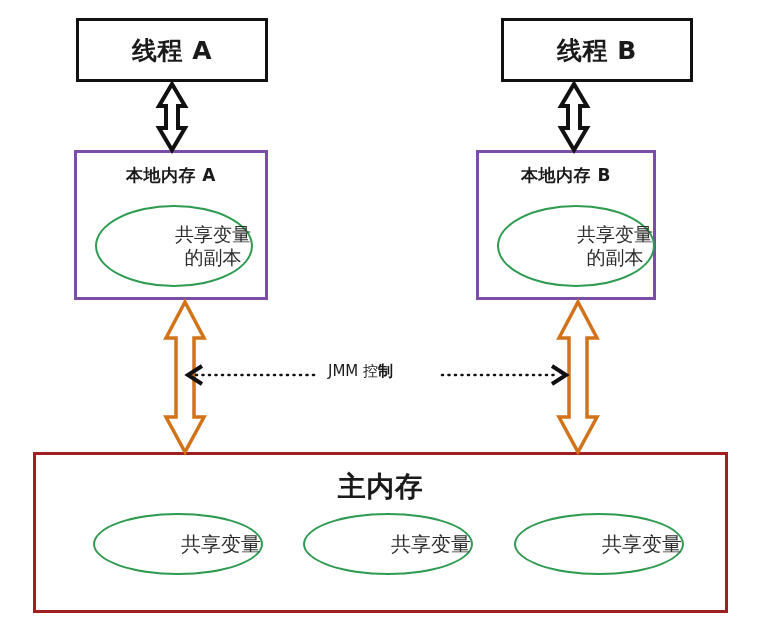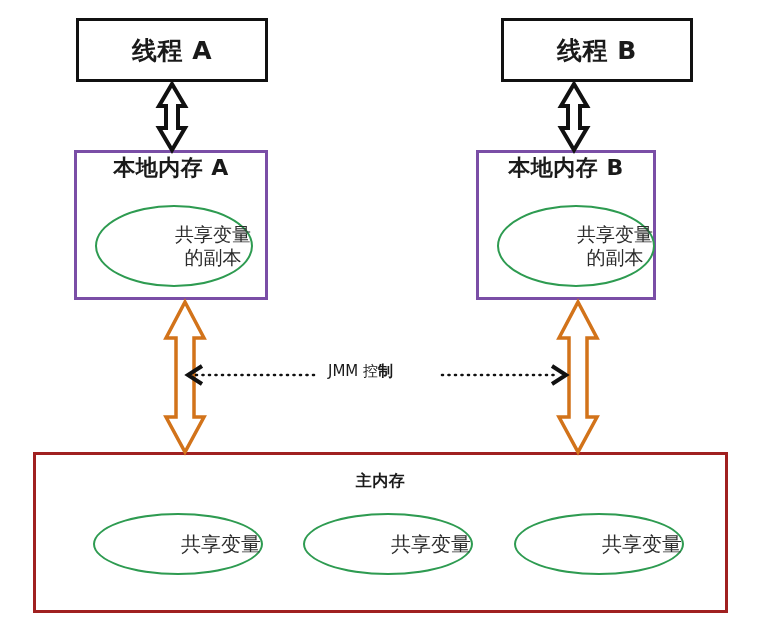--- a/index.html
+++ b/index.html
@@ -42,26 +42,26 @@
     letter-spacing: 0.5px;
     white-space: nowrap;
   }
   .thread-label {
     font-size: 25px;
     top: 50%;
     transform: translateY(-50%);
     line-height: 1;
   }
   .localmem-label {
-    font-size: 22px;
-    top: 4px;
+    font-size: 17px;
+    top: 14px;
     line-height: 1;
   }
   .mainmem-label {
-    font-size: 16px;
+    font-size: 28px;
     top: 18px;
     line-height: 1;
   }
   .ellipse {
     position: absolute;
     box-sizing: border-box;
     border: 2.5px solid #2E9B51;
     border-radius: 50%;
     background: transparent;
     display: flex;

